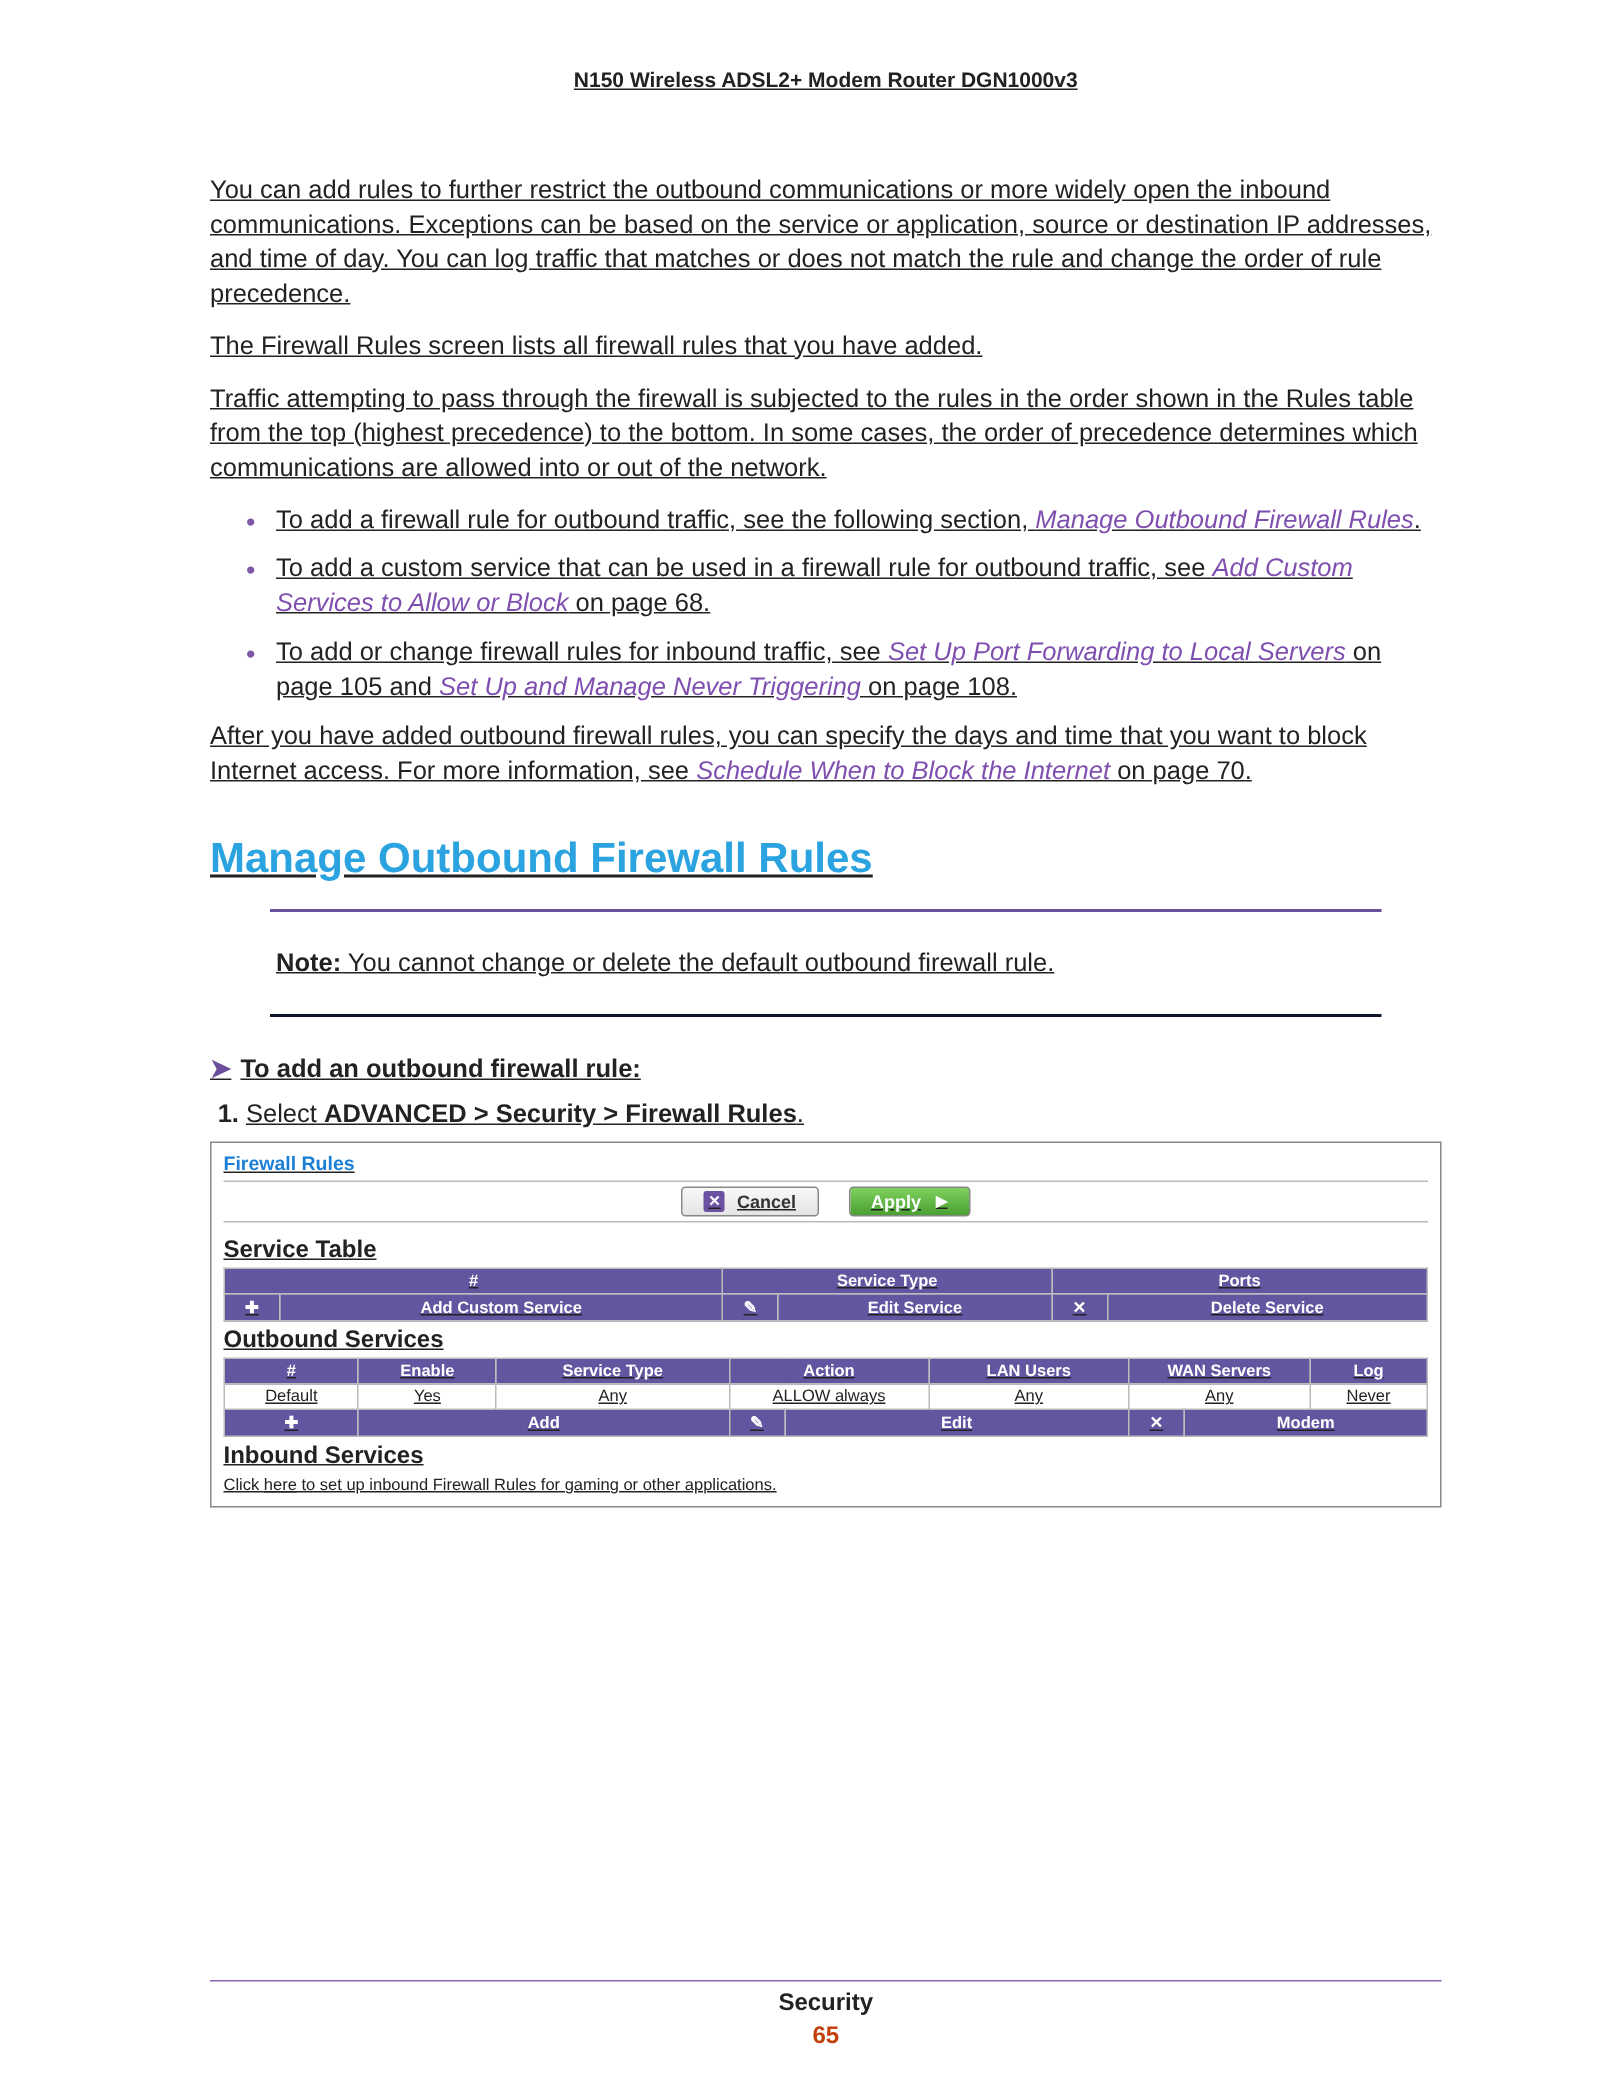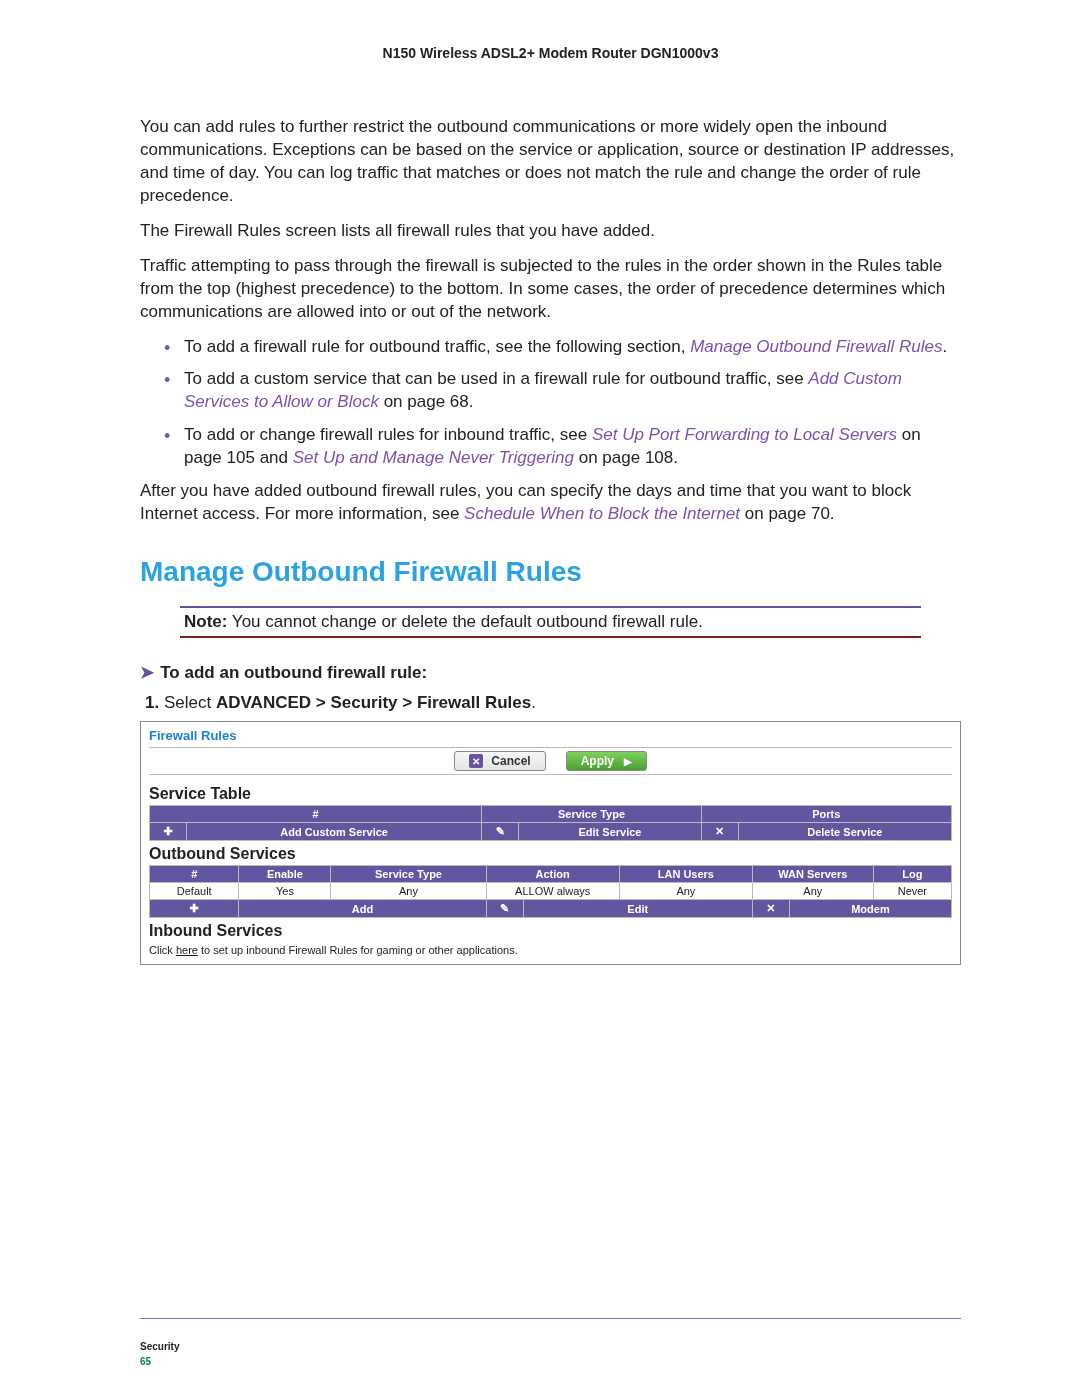--- a/index.html
+++ b/index.html
@@ -9,20 +9,21 @@
     margin: 0;
     padding: 0;
     background: #fff;
   }
   .page {
     width: 1076px;
     min-height: 1397px;
     box-sizing: border-box;
     padding: 45px 115px 30px 140px;
     position: relative;
+    text-decoration: underline;
   }
   .doc-title {
     text-align: center;
     font-weight: bold;
     font-size: 14px;
     margin-bottom: 55px;
   }
   p { margin: 0 0 12px 0; line-height: 1.35; }
   .bullets { margin: 6px 0 10px 0; padding: 0; }
   .bullets li {
@@ -42,22 +43,22 @@
   .link-text { color: #7f4fb0; font-style: italic; }
   h2.section {
     color: #2aa3e0;
     font-size: 28px;
     font-weight: bold;
     margin: 30px 0 14px 0;
   }
   .note-block {
     margin: 18px 40px 24px 40px;
     border-top: 2px solid #6b4e9c;
-    border-bottom: 2px solid #7f1d1d;
-    padding: 4px 4px;
+    border-bottom: 2px solid #0f172a;
+    padding: 24px 4px;
   }
   .note-label { font-weight: bold; }
   .proc {
     font-weight: bold;
     margin: 8px 0 10px 0;
   }
   .proc .tri {
     color: #6b4e9c;
     margin-right: 6px;
   }
@@ -102,28 +103,28 @@
   table.ui th, table.ui td { border:1px solid #bbb; padding:2px 4px; font-size:11px;}
   table.ui th { background:#6356a0; color:#fff; font-weight:bold;}
   .actrow td { background:#6356a0;color:#fff;font-weight:bold;text-align:center;}
   .small-note { font-size:11px; margin:4px 0 2px 0;}
   .small-note .u { text-decoration: underline; }
 
   .footer {
     position: absolute;
     bottom: 30px;
     left: 0; right: 0;
-    text-align: left;
-    font-size: 10px;
+    text-align: center;
+    font-size: 16px;
     border-top: 1px solid #8a63b5;
     margin: 0 115px 0 140px;
-    padding-top: 22px;
+    padding-top: 6px;
   }
   .footer .fsec { font-weight: bold; display:block;}
-  .footer .fpg  { color:#0f766e; font-weight:bold; display:block; margin-top:4px;}
+  .footer .fpg  { color:#c2410c; font-weight:bold; display:block; margin-top:4px;}
 </style>
 </head>
 <body>
 
 <div class="page">
 
   <div class="doc-title">N150 Wireless ADSL2+ Modem Router DGN1000v3</div>
 
   <p>You can add rules to further restrict the outbound communications or more widely open the inbound communications. Exceptions can be based on the service or application, source or destination IP addresses, and time of day. You can log traffic that matches or does not match the rule and change the order of rule precedence.</p>
   <p>The Firewall Rules screen lists all firewall rules that you have added.</p>

